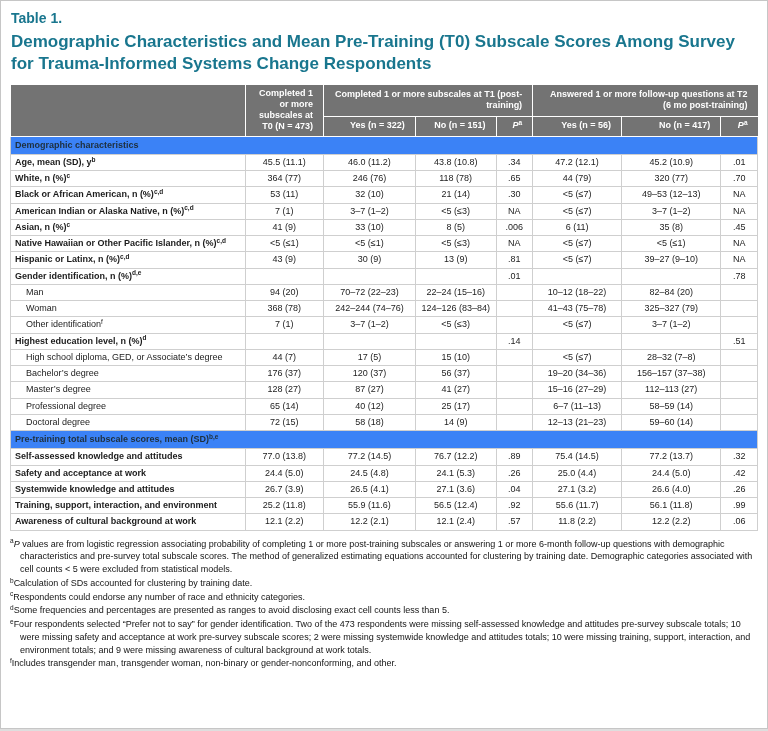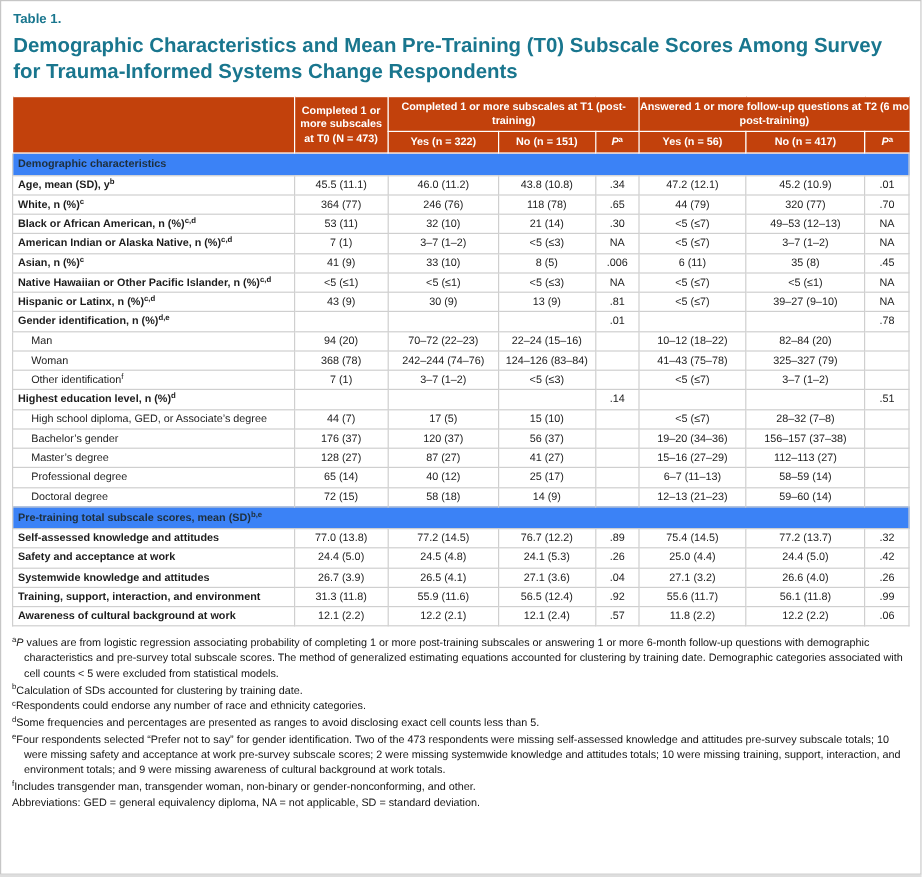--- a/index.html
+++ b/index.html
@@ -10,30 +10,30 @@
     -webkit-font-smoothing:antialiased;
   }
   .page {
     width:768px;
     min-height:729px;
     background:#ffffff;
     border:1px solid #c6c6c6;
     padding:8px 9px 10px 9px;
   }
   .table-label {
-    color:#19768e; font-weight:bold; font-size:11px; margin:1px 0 5px 1px;
+    color:#19768e; font-weight:bold; font-size:14px; margin:1px 0 5px 1px;
   }
   .title {
     color:#19768e; font-weight:bold; font-size:17px; line-height:1.28;
     margin:0 1px 9px 1px;
   }
   table { width:100%; border-collapse:collapse; table-layout:fixed; }
   thead th {
-    background:#c2410c; color:#ffffff; font-size:9px; font-weight:bold;
-    text-align:center; vertical-align:middle; padding:3px 0;
+    background:#737373; color:#ffffff; font-size:9px; font-weight:bold;
+    text-align:right; vertical-align:middle; padding:3px 10px;
     border:1px solid #ffffff; line-height:1.25;
   }
   thead th.corner { border-left:none; }
   thead th.edge-r { border-right:none; }
   thead th i { font-style:italic; }
   sup { font-size:6.5px; vertical-align:baseline; position:relative; top:-0.5em; line-height:0; }
   tbody td {
     font-size:9px; color:#1c1c1c; padding:2px 3px;
     border:1px solid #cfcfcf; vertical-align:middle; line-height:1.25;
     background:#ffffff;
@@ -216,21 +216,21 @@
           <td class="label indent">High school diploma, GED, or Associate’s degree</td>
           <td class="val">44 (7)</td>
           <td class="val">17 (5)</td>
           <td class="val">15 (10)</td>
           <td class="val"></td>
           <td class="val">&lt;5 (≤7)</td>
           <td class="val">28–32 (7–8)</td>
           <td class="val"></td>
         </tr>
         <tr>
-          <td class="label indent">Bachelor’s gender</td>
+          <td class="label indent">Bachelor’s degree</td>
           <td class="val">176 (37)</td>
           <td class="val">120 (37)</td>
           <td class="val">56 (37)</td>
           <td class="val"></td>
           <td class="val">19–20 (34–36)</td>
           <td class="val">156–157 (37–38)</td>
           <td class="val"></td>
         </tr>
         <tr>
           <td class="label indent">Master’s degree</td>
@@ -290,21 +290,21 @@
           <td class="val">26.7 (3.9)</td>
           <td class="val">26.5 (4.1)</td>
           <td class="val">27.1 (3.6)</td>
           <td class="val">.04</td>
           <td class="val">27.1 (3.2)</td>
           <td class="val">26.6 (4.0)</td>
           <td class="val">.26</td>
         </tr>
         <tr>
           <td class="label bold">Training, support, interaction, and environment</td>
-          <td class="val">31.3 (11.8)</td>
+          <td class="val">25.2 (11.8)</td>
           <td class="val">55.9 (11.6)</td>
           <td class="val">56.5 (12.4)</td>
           <td class="val">.92</td>
           <td class="val">55.6 (11.7)</td>
           <td class="val">56.1 (11.8)</td>
           <td class="val">.99</td>
         </tr>
         <tr>
           <td class="label bold">Awareness of cultural background at work</td>
           <td class="val">12.1 (2.2)</td>
@@ -318,16 +318,15 @@
       </tbody>
   </table>
 
   <div class="footnotes" id="footnotes">
       <div class="footnote"><sup>a</sup><i>P</i> values are from logistic regression associating probability of completing 1 or more post-training subscales or answering 1 or more 6-month follow-up questions with demographic characteristics and pre-survey total subscale scores. The method of generalized estimating equations accounted for clustering by training date. Demographic categories associated with cell counts &lt; 5 were excluded from statistical models.</div>
       <div class="footnote"><sup>b</sup>Calculation of SDs accounted for clustering by training date.</div>
       <div class="footnote"><sup>c</sup>Respondents could endorse any number of race and ethnicity categories.</div>
       <div class="footnote"><sup>d</sup>Some frequencies and percentages are presented as ranges to avoid disclosing exact cell counts less than 5.</div>
       <div class="footnote"><sup>e</sup>Four respondents selected “Prefer not to say” for gender identification. Two of the 473 respondents were missing self-assessed knowledge and attitudes pre-survey subscale totals; 10 were missing safety and acceptance at work pre-survey subscale scores; 2 were missing systemwide knowledge and attitudes totals; 10 were missing training, support, interaction, and environment totals; and 9 were missing awareness of cultural background at work totals.</div>
       <div class="footnote"><sup>f</sup>Includes transgender man, transgender woman, non-binary or gender-nonconforming, and other.</div>
-      <div class="footnote">Abbreviations: GED = general equivalency diploma, NA = not applicable, SD = standard deviation.</div>
     </div>
 
 </div>
 
 </body></html>

